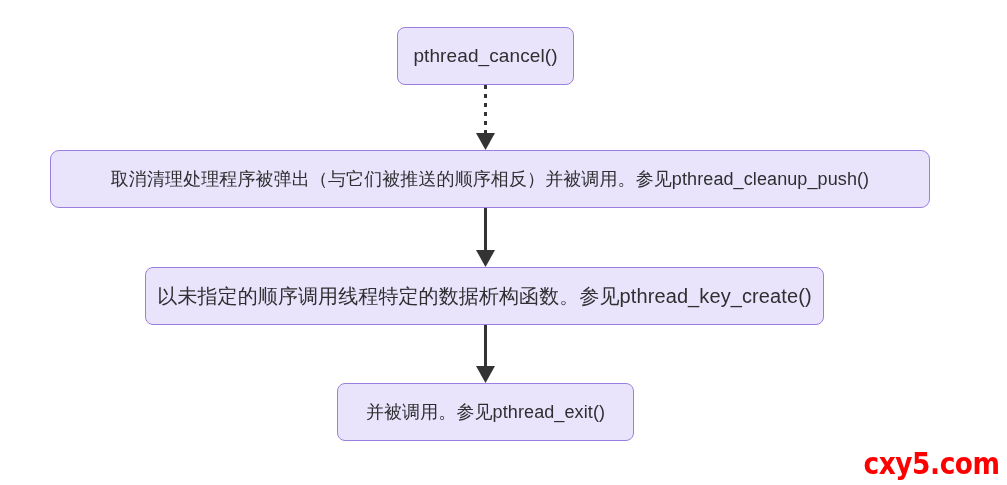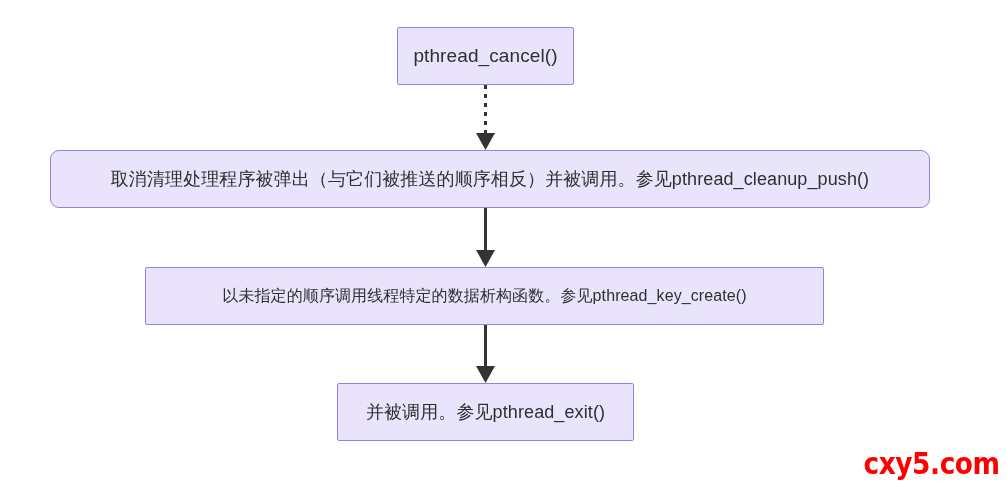--- a/index.html
+++ b/index.html
@@ -24,21 +24,21 @@
     border: 1px solid #9B7FE0;
     color: #2f2f32;
     display: flex;
     align-items: center;
     justify-content: center;
     text-align: center;
     letter-spacing: 0.1px;
     white-space: nowrap;
     z-index: 2;
   }
-  .node-square { border-radius: 2px; }
+  .node-square { border-radius: 8px; }
   .node-rounded { border-radius: 9px; align-items: center; }
 
   
   #node-cancel {
     left: 397px;
     top: 27px;
     width: 177px;
     height: 58px;
     font-size: 19px;
   }
@@ -49,21 +49,21 @@
     width: 880px;
     height: 58px;
     font-size: 18px;
   }
   
   #node-keydtor {
     left: 145px;
     top: 267px;
     width: 679px;
     height: 58px;
-    font-size: 16px;
+    font-size: 20px;
   }
   
   #node-exit {
     left: 337px;
     top: 383px;
     width: 297px;
     height: 58px;
     font-size: 18px;
   }
 

